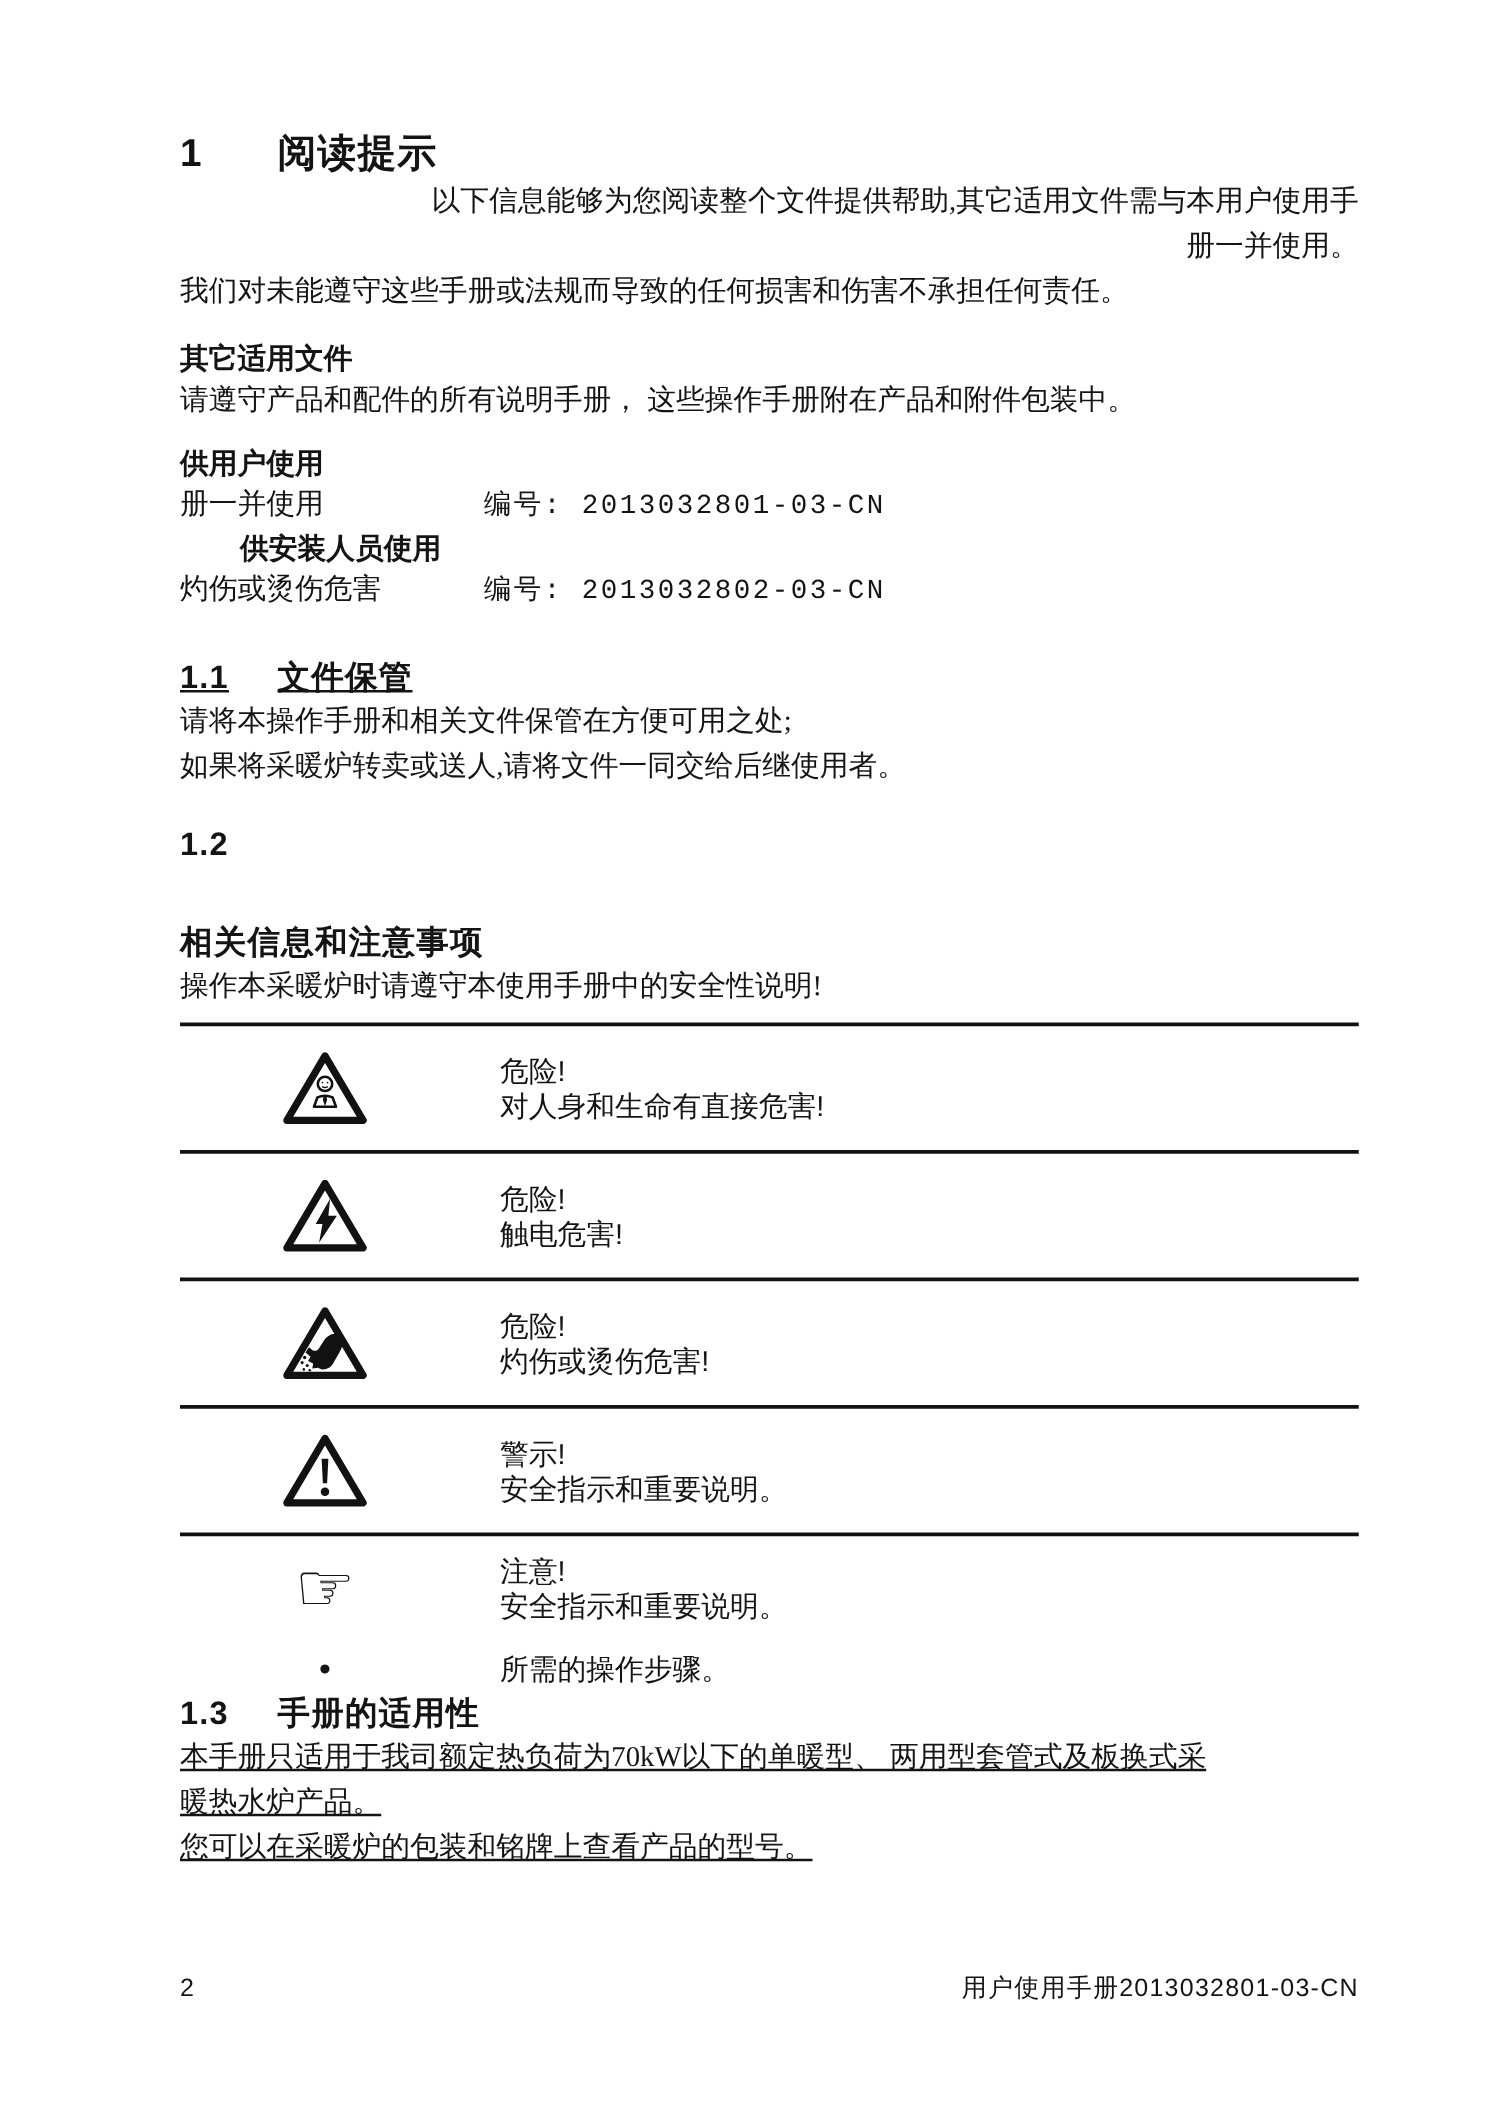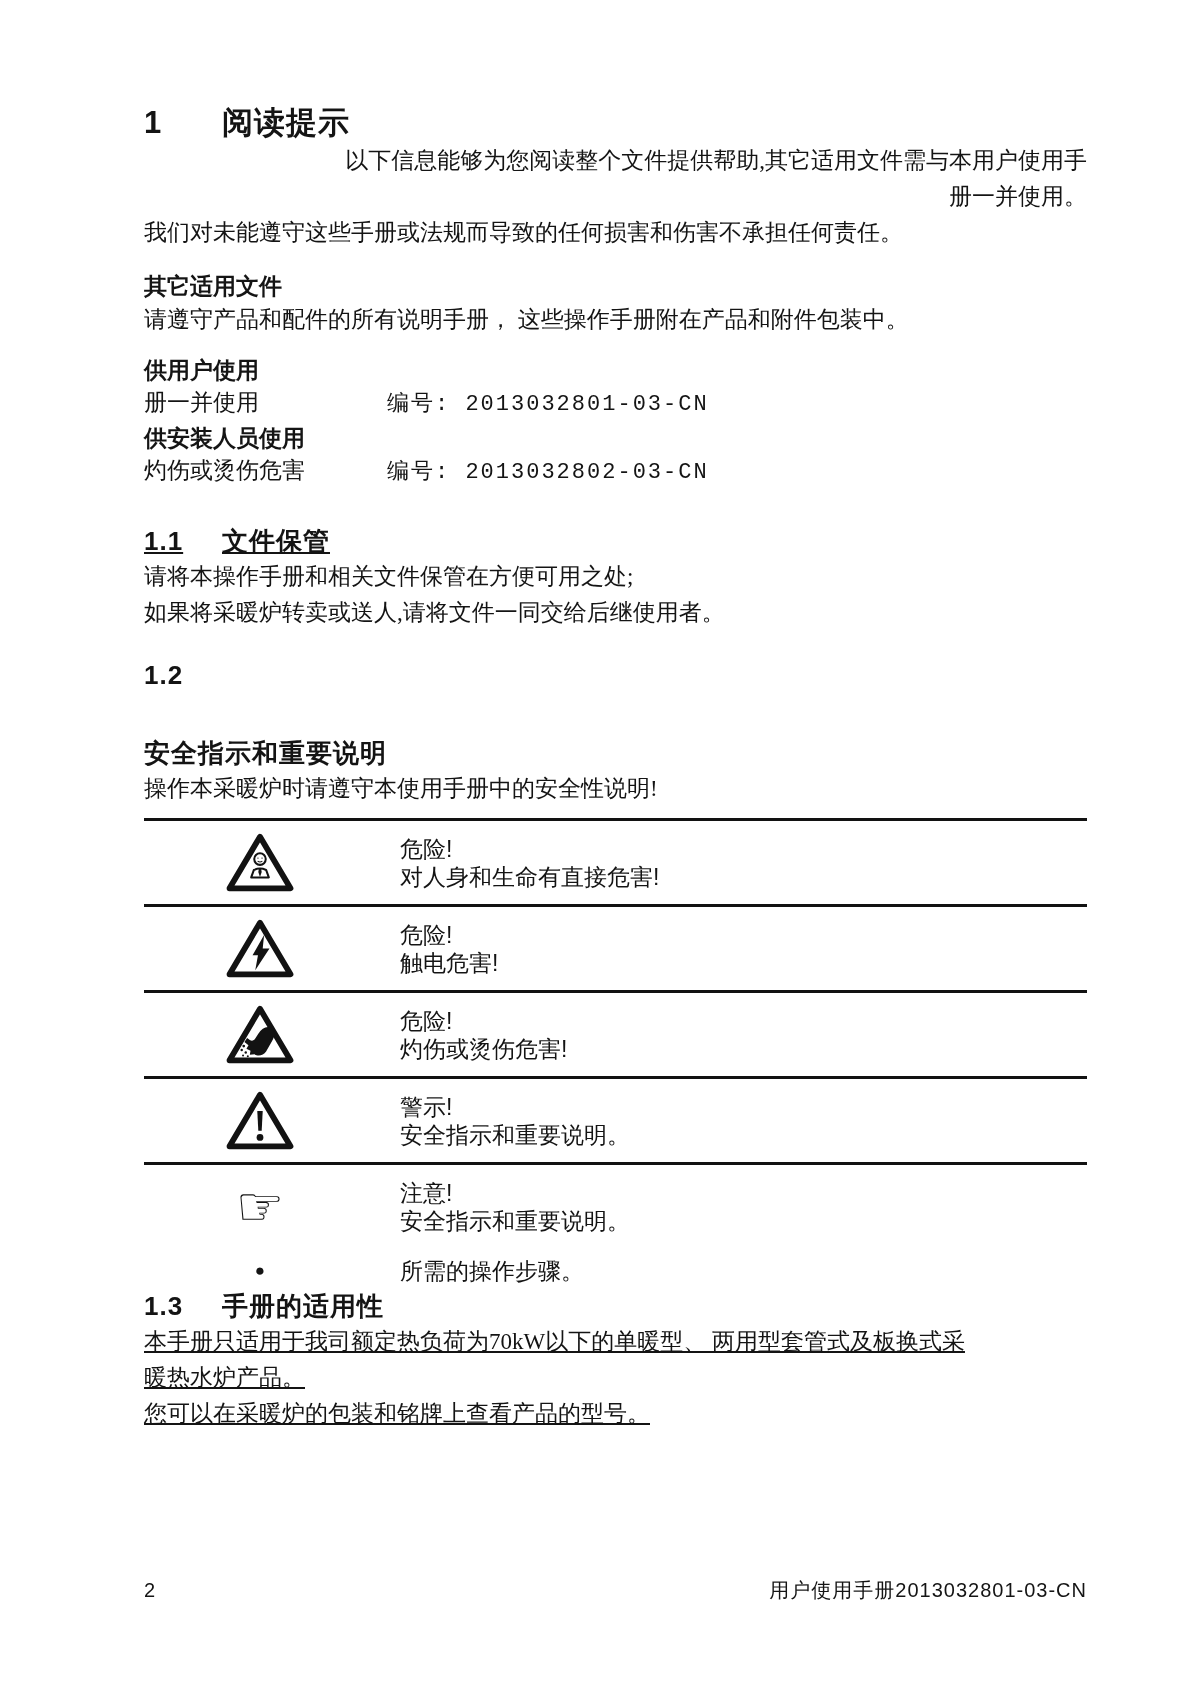--- a/index.html
+++ b/index.html
@@ -26,37 +26,37 @@
   .h2-11 { margin-top:34px;text-decoration:underline; }
   .h2-12 { margin-top:26px;flex-direction:column; }
   .h2-13 { }
 
   .h3 {
     margin:0; font-family:"Liberation Sans", sans-serif; font-weight:bold;
     font-size:23px; line-height:32px;
   }
   .h3-other { margin-top:19px; }
   .h3-user  { margin-top:16px; }
-  .h3-inst  { margin-top:1px; }
+  .h3-inst  { margin-top:1px;margin-left:48px; }
 
   p.body { margin:0; font-size:23px; line-height:36px; white-space:pre-line; }
   .p-intro1 { margin-top:29px;text-align:right; }
   .p-intro2 { margin-top:7px; }
   .p-other  { margin-top:1px; }
   .p-11 { margin-top:27px; line-height:34px; }
   .p-12 { margin-top:29px; line-height:34px; }
   .p-13 { margin-top:26px; line-height:33px;text-decoration:underline; }
 
   .doc-row { font-size:23px; line-height:33px; }
   .doc-row .doc-name { display:inline-block; width:243px; vertical-align:top; }
   .doc-ref { font-family:"Liberation Mono", monospace; font-size:22px; letter-spacing:2px; }
 
   .sym-table { margin-top:11px; border-top:3px solid #121212; }
   .sym-row {
-    display:flex; align-items:center; height:86px; box-sizing:border-box;
+    display:flex; align-items:center; height:102px; box-sizing:border-box;
     border-bottom:3px solid #121212;
     font-family:"Liberation Sans", sans-serif;
   }
   .sym-row.no-border { border-bottom:none; height:84px; }
   .icon-cell {
     flex:0 0 256px; width:256px; display:flex;
     justify-content:center; align-items:center; padding-right:24px; box-sizing:border-box;
   }
   .sym-text { font-size:23px; line-height:28px; }
   .warn-tri { display:block; }
@@ -106,21 +106,21 @@
 
     <h2 class="h2 h2-11">
       <span class="num">1.1</span>
       <span>文件保管</span>
     </h2>
     <p class="body p-11">请将本操作手册和相关文件保管在方便可用之处;
 如果将采暖炉转卖或送人,请将文件一同交给后继使用者。</p>
 
     <h2 class="h2 h2-12">
       <span class="num">1.2</span>
-      <span>安全指示和重要说明</span>
+      <span>相关信息和注意事项</span>
     </h2>
     <p class="body p-12">操作本采暖炉时请遵守本使用手册中的安全性说明!</p>
 
     <div class="sym-table">
 
       <div class="sym-row">
         <div class="icon-cell">
           <svg class="warn-tri" width="68" height="61" viewBox="0 0 100 90">
             <polygon points="50,7 95,83 5,83" fill="#fff" stroke="#121212" stroke-width="8.5" stroke-linejoin="round"></polygon>
             <circle cx="50" cy="40" r="8.5" fill="none" stroke="#121212" stroke-width="3"></circle>

